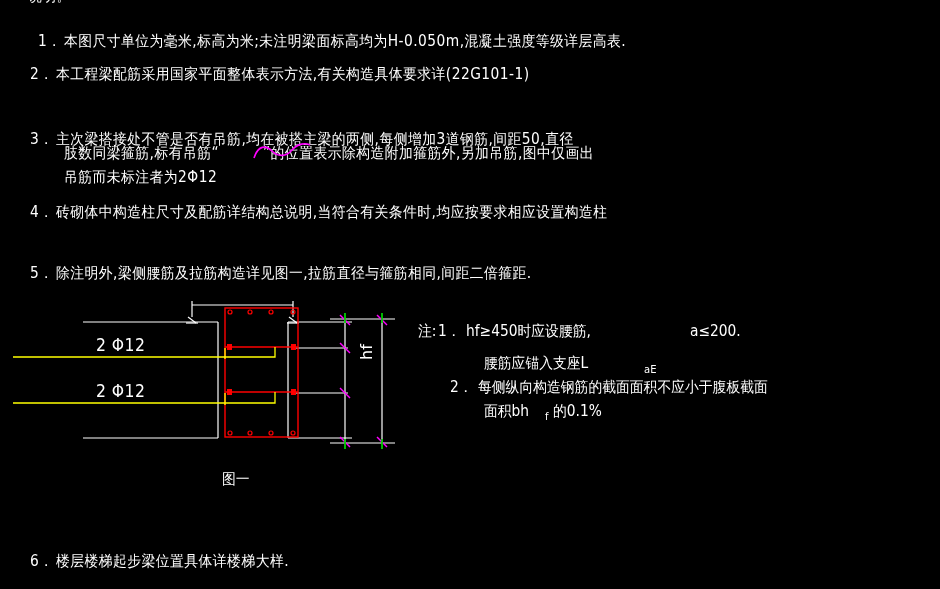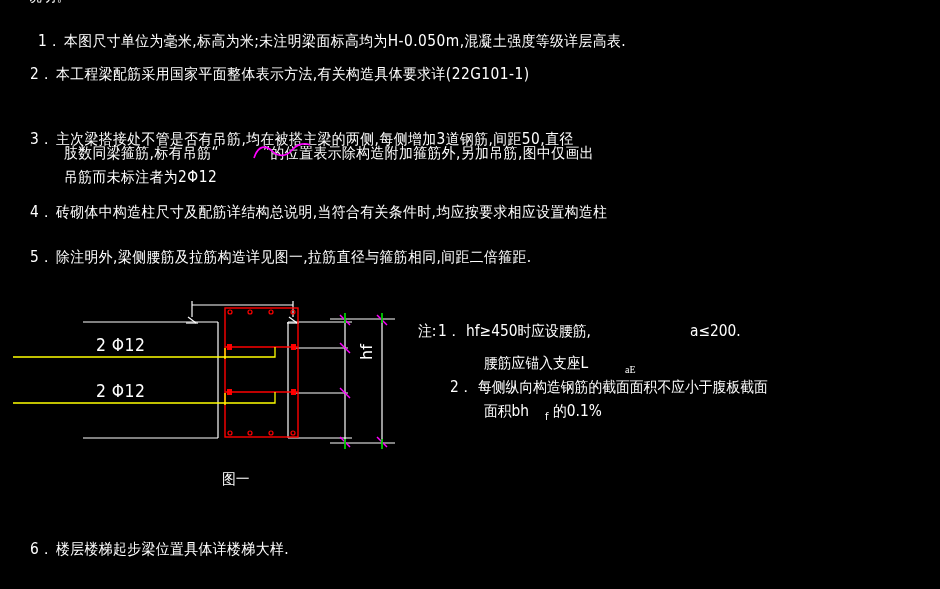--- a/index.html
+++ b/index.html
@@ -110,25 +110,25 @@
 </svg>
 
 <div class="cont" style="top:168px;">
   <span class="cad" style="position:static;display:inline-block;">吊筋而未标注者为2Φ12</span>
 </div>
 
 <div class="note" style="top:203px;">
   <span class="cad" style="position:static;display:inline-block;">4．</span><span class="cad" style="position:static;display:inline-block;">砖砌体中构造柱尺寸及配筋详结构总说明,当符合有关条件时,均应按要求相应设置构造柱</span>
 </div>
 
-<div class="note" style="top:248px;text-decoration:underline;">
+<div class="note" style="top:264px;text-decoration:underline;">
   <span class="cad" style="position:static;display:inline-block;">5．</span><span class="cad" style="position:static;display:inline-block;">除注明外,梁侧腰筋及拉筋构造详见图一,拉筋直径与箍筋相同,间距二倍箍距.</span>
 </div>
 
-<div class="note" style="top:540px;">
+<div class="note" style="top:552px;">
   <span class="cad" style="position:static;display:inline-block;">6．</span><span class="cad" style="position:static;display:inline-block;">楼层楼梯起步梁位置具体详楼梯大样.</span>
 </div>
 
 <div id="figure">
   <svg width="940" height="215" viewBox="0 0 940 215">
 
     <g stroke="#ffffff" stroke-width="1.2" fill="none">
 
       <line x1="192" y1="10" x2="293" y2="10"></line>
       <line x1="192" y1="6" x2="192" y2="22"></line>
@@ -215,20 +215,20 @@
             transform: rotate(-90deg); transform-origin:left top; white-space:nowrap;">hf</div>
 
 <div class="fig-label">图一</div>
 
 <div class="rnote" style="left:418px; top:322px;">注:</div>
 <div class="rnote" style="left:438px; top:322px;">1．</div>
 <div class="rnote" style="left:466px; top:322px;">hf≥450时应设腰筋,</div>
 <div class="rnote" style="left:690px; top:322px;">a≤200.</div>
 
 <div class="rnote" style="left:484px; top:354px;">腰筋应锚入支座L</div>
-<div class="rnote-sub-float" style="left:625px; top:364px;font-family:Liberation Serif, serif;">aE</div>
+<div class="rnote-sub-float" style="left:644px; top:364px;">aE</div>
 
 <div class="rnote" style="left:450px; top:378px;">2．</div>
 <div class="rnote" style="left:478px; top:378px;">每侧纵向构造钢筋的截面面积不应小于腹板截面</div>
 
 <div class="rnote" style="left:484px; top:402px;">面积bh</div>
 <div class="rnote-sub-float" style="left:545px; top:411px;">f</div>
 <div class="rnote" style="left:553px; top:402px;">的0.1%</div>
 
 </body></html>

